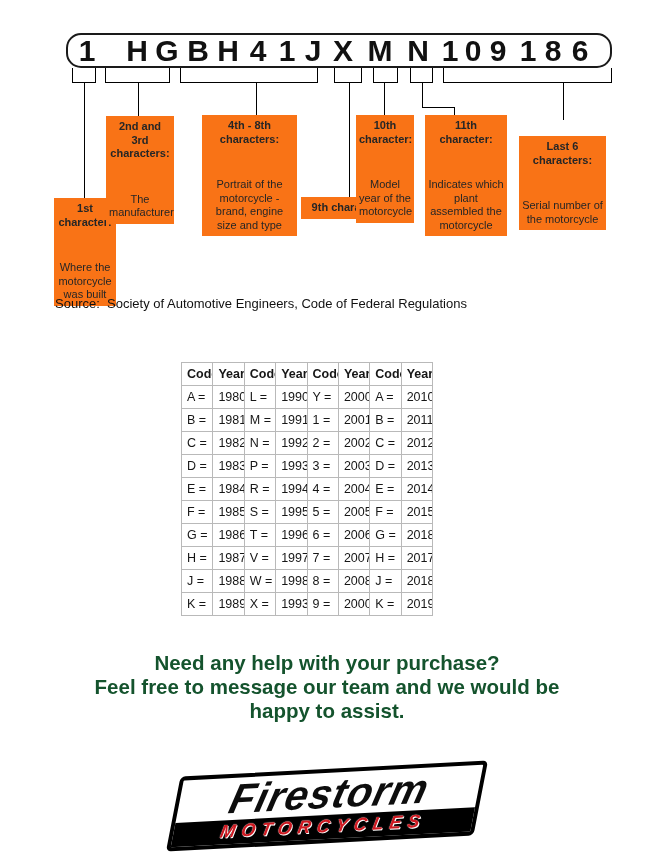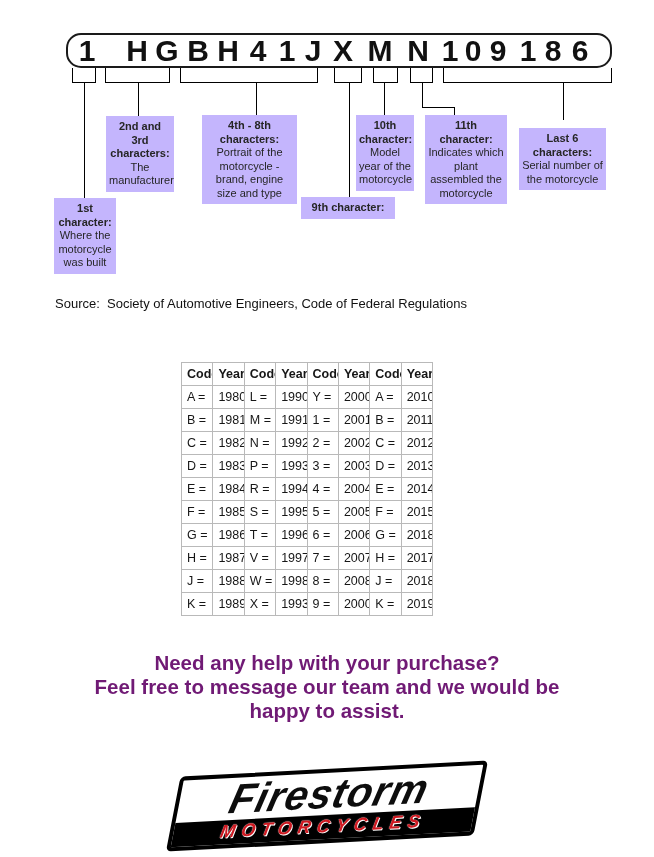--- a/index.html
+++ b/index.html
@@ -38,33 +38,33 @@
   .dr3 { left:256px; top:83px; height:32px; }
   .dr4 { left:349px; top:83px; height:114px; }
   .dr5 { left:384px; top:83px; height:32px; }
   .dr6a{ left:422px; top:83px; height:25px; }
   .dr6b{ left:422px; top:107px; width:33px; height:1px; }
   .dr6c{ left:454px; top:107px; height:9px; }
   .dr7 { left:563px; top:83px; height:37px; }
 
   
   .lbox {
-    position:absolute; background:#c4b5fd; color:#262626;
+    position:absolute; background:#f97316; color:#262626;
     font-size:11px; line-height:13.5px; text-align:center;
     padding:4px 3px; box-sizing:border-box;
   }
   .lbox .hd { font-weight:bold; display:block; }
-  .lbox .bd { display:block; }
+  .lbox .bd { display:block;margin-top:32px; }
   .lbx-a { left:54px;  top:198px; width:62px;  }
   .lbx-b { left:106px; top:116px; width:68px;  }
   .lbx-c { left:202px; top:115px; width:95px; }
   .lbx-d { left:301px; top:197px; width:94px;  }
   .lbx-e { left:356px; top:115px; width:58px;  }
   .lbx-f { left:425px; top:115px; width:82px;  }
-  .lbx-g { left:519px; top:128px; width:87px;  }
+  .lbx-g { left:519px; top:136px; width:87px;  }
 
   
   .source {
     position:absolute; left:55px; top:296px; font-size:13px; color:#111;
     white-space:pre;
   }
 
   
   .year-table {
     position:absolute; left:181px; top:362px; width:252px;
@@ -73,21 +73,21 @@
   }
   .year-table th, .year-table td {
     border:1px solid #b9b9b9; padding:4px 3px 4px 5px;
     text-align:left; white-space:nowrap; overflow:hidden;
   }
   .year-table th { font-weight:bold; }
 
   
   .help {
     position:absolute; left:0; top:651px; width:654px; text-align:center;
-    font-size:20.5px; font-weight:bold; color:#701a75; line-height:24px;
+    font-size:20.5px; font-weight:bold; color:#14532d; line-height:24px;
   }
 
   
   .logo-wrap {
     position:absolute; left:50%; top:769px; transform:translateX(-50%) rotate(-3deg);
   }
   .logo-inner {
     border:4px solid #000; border-radius:5px; background:#fff;
     transform:skewX(-14deg); text-align:center; min-width:300px;
   }

